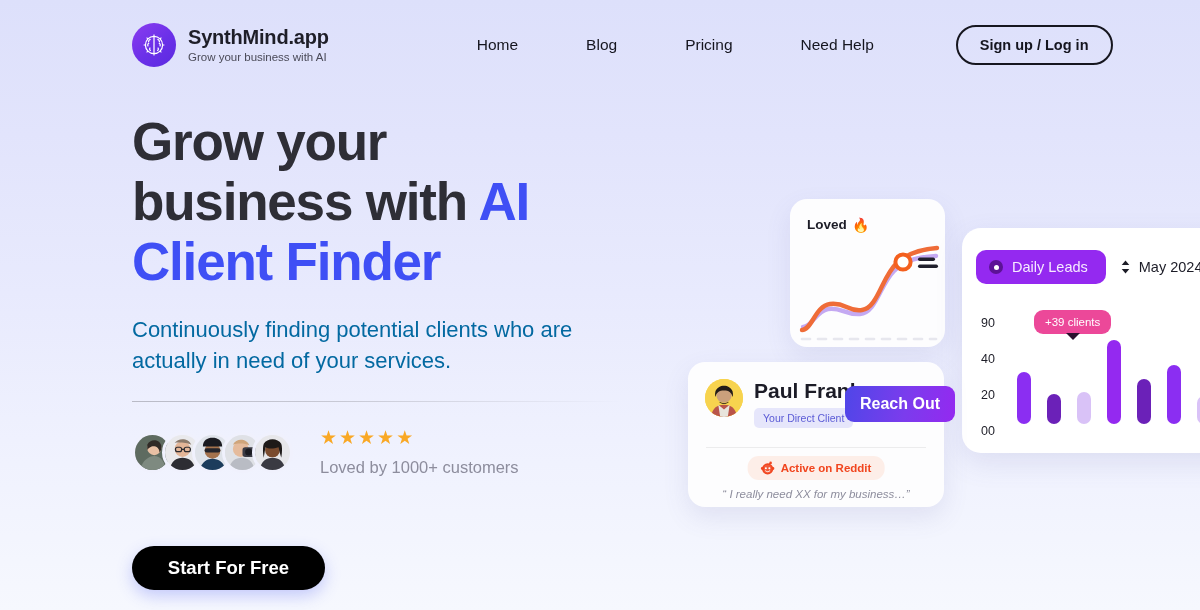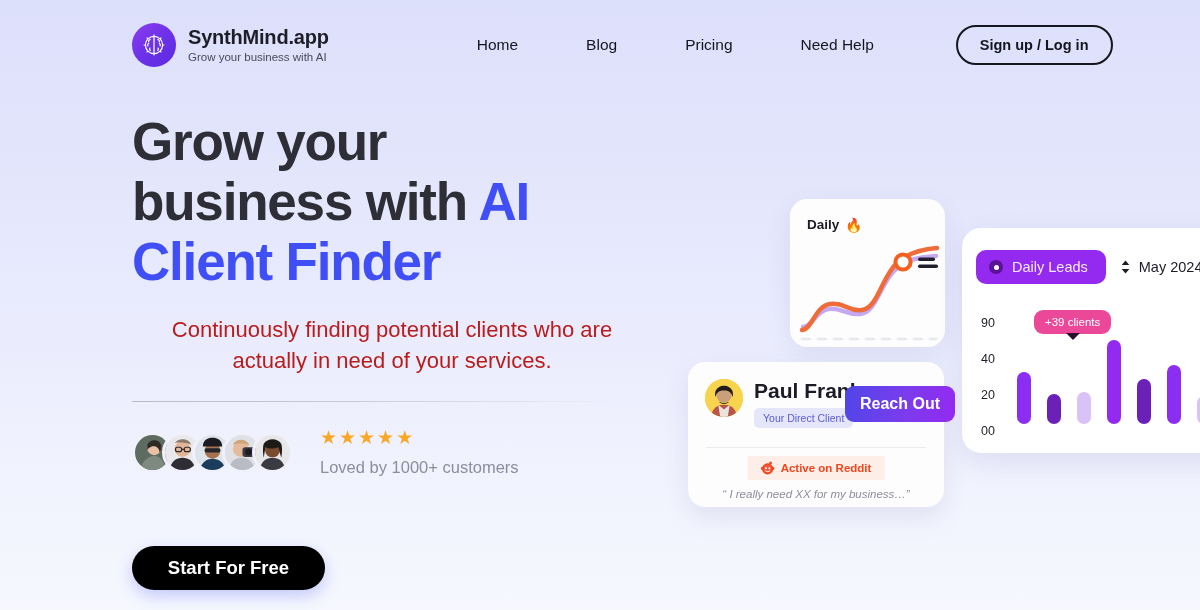--- a/index.html
+++ b/index.html
@@ -63,21 +63,21 @@
   .hero-left { position: absolute; left: 132px; top: 112px; width: 520px; }
 
   .headline {
     font-size: 53px; font-weight: bold; line-height: 1.13;
     color: #2e2e36; letter-spacing: -1.2px;
   }
   .headline .accent { color: #3f4ff5; }
 
   .subhead {
     margin-top: 22px;
-    font-size: 22px; line-height: 1.44; color: #b91c1c; text-align: center;
+    font-size: 22px; line-height: 1.44; color: #0369a1;
   }
 
   .divider {
     margin-top: 24px;
     width: 490px; height: 1.5px;
     background: linear-gradient(to right, #b9bac6 0%, #c9cad6 45%, rgba(210,211,225,0) 100%);
   }
 
   .social-row { margin-top: 26px; display: flex; align-items: center; }
 
@@ -210,21 +210,21 @@
     font-size: 16px; font-weight: bold; color: #ffffff;
     cursor: pointer; white-space: nowrap;
     font-family: "Liberation Sans", sans-serif;
   }
   .client-divider {
     position: absolute; left: 18px; top: 85px;
     width: 220px; height: 1px; background: #ececed;
   }
   .reddit-badge {
     position: absolute; left: 50%; top: 94px; transform: translateX(-50%);
-    background: #fdeee8; border-radius: 1px;
+    background: #fdeee8; border-radius: 11px;
     padding: 5px 13px;
     display: flex; align-items: center; gap: 6px;
     white-space: nowrap;
   }
   .reddit-label { font-size: 11.5px; font-weight: bold; color: #f1451e; }
   .client-quote {
     position: absolute; left: 0; top: 126px; width: 100%;
     text-align: center; font-size: 11.5px; color: #8d8d9d; font-style: italic;
   }
 </style>
@@ -327,21 +327,21 @@
       <div class="stars">★★★★★</div>
       <div class="loved">Loved by 1000+ customers</div>
     </div>
   </div>
 </div>
 
 <button class="cta-btn">Start For Free</button>
 
 <div class="growth-card">
   <div class="growth-head">
-    <span class="growth-title">Daily</span>
+    <span class="growth-title">Loved</span>
     <span class="growth-fire">🔥</span>
   </div>
 
   <svg width="155" height="148" viewBox="0 0 155 148" style="position:absolute;left:0;top:0;">
     <path d="M13 128 C22 128, 26 112, 38 110 C52 108, 54 116, 70 115 C86 114, 90 86, 104 72 C116 60, 130 58, 146 57" fill="none" stroke="#c4a9f2" stroke-width="4.4" stroke-linecap="round"></path>
     <path d="M12 131 C22 131, 25 107, 40 105 C56 103, 57 113, 72 111 C88 109, 92 77, 107 64 C118 54, 132 50, 147 49" fill="none" stroke="#ef6c38" stroke-width="4.4" stroke-linecap="round"></path>
     <circle cx="113" cy="63" r="7.6" fill="#ffffff" stroke="#f4601e" stroke-width="4"></circle>
     <rect x="128" y="58.5" width="17" height="3.4" rx="1.7" fill="#20202c"></rect>
     <rect x="128" y="65.5" width="20" height="3.4" rx="1.7" fill="#20202c"></rect>
     <g stroke="#e7e7ee" stroke-width="2.6" stroke-linecap="round">

